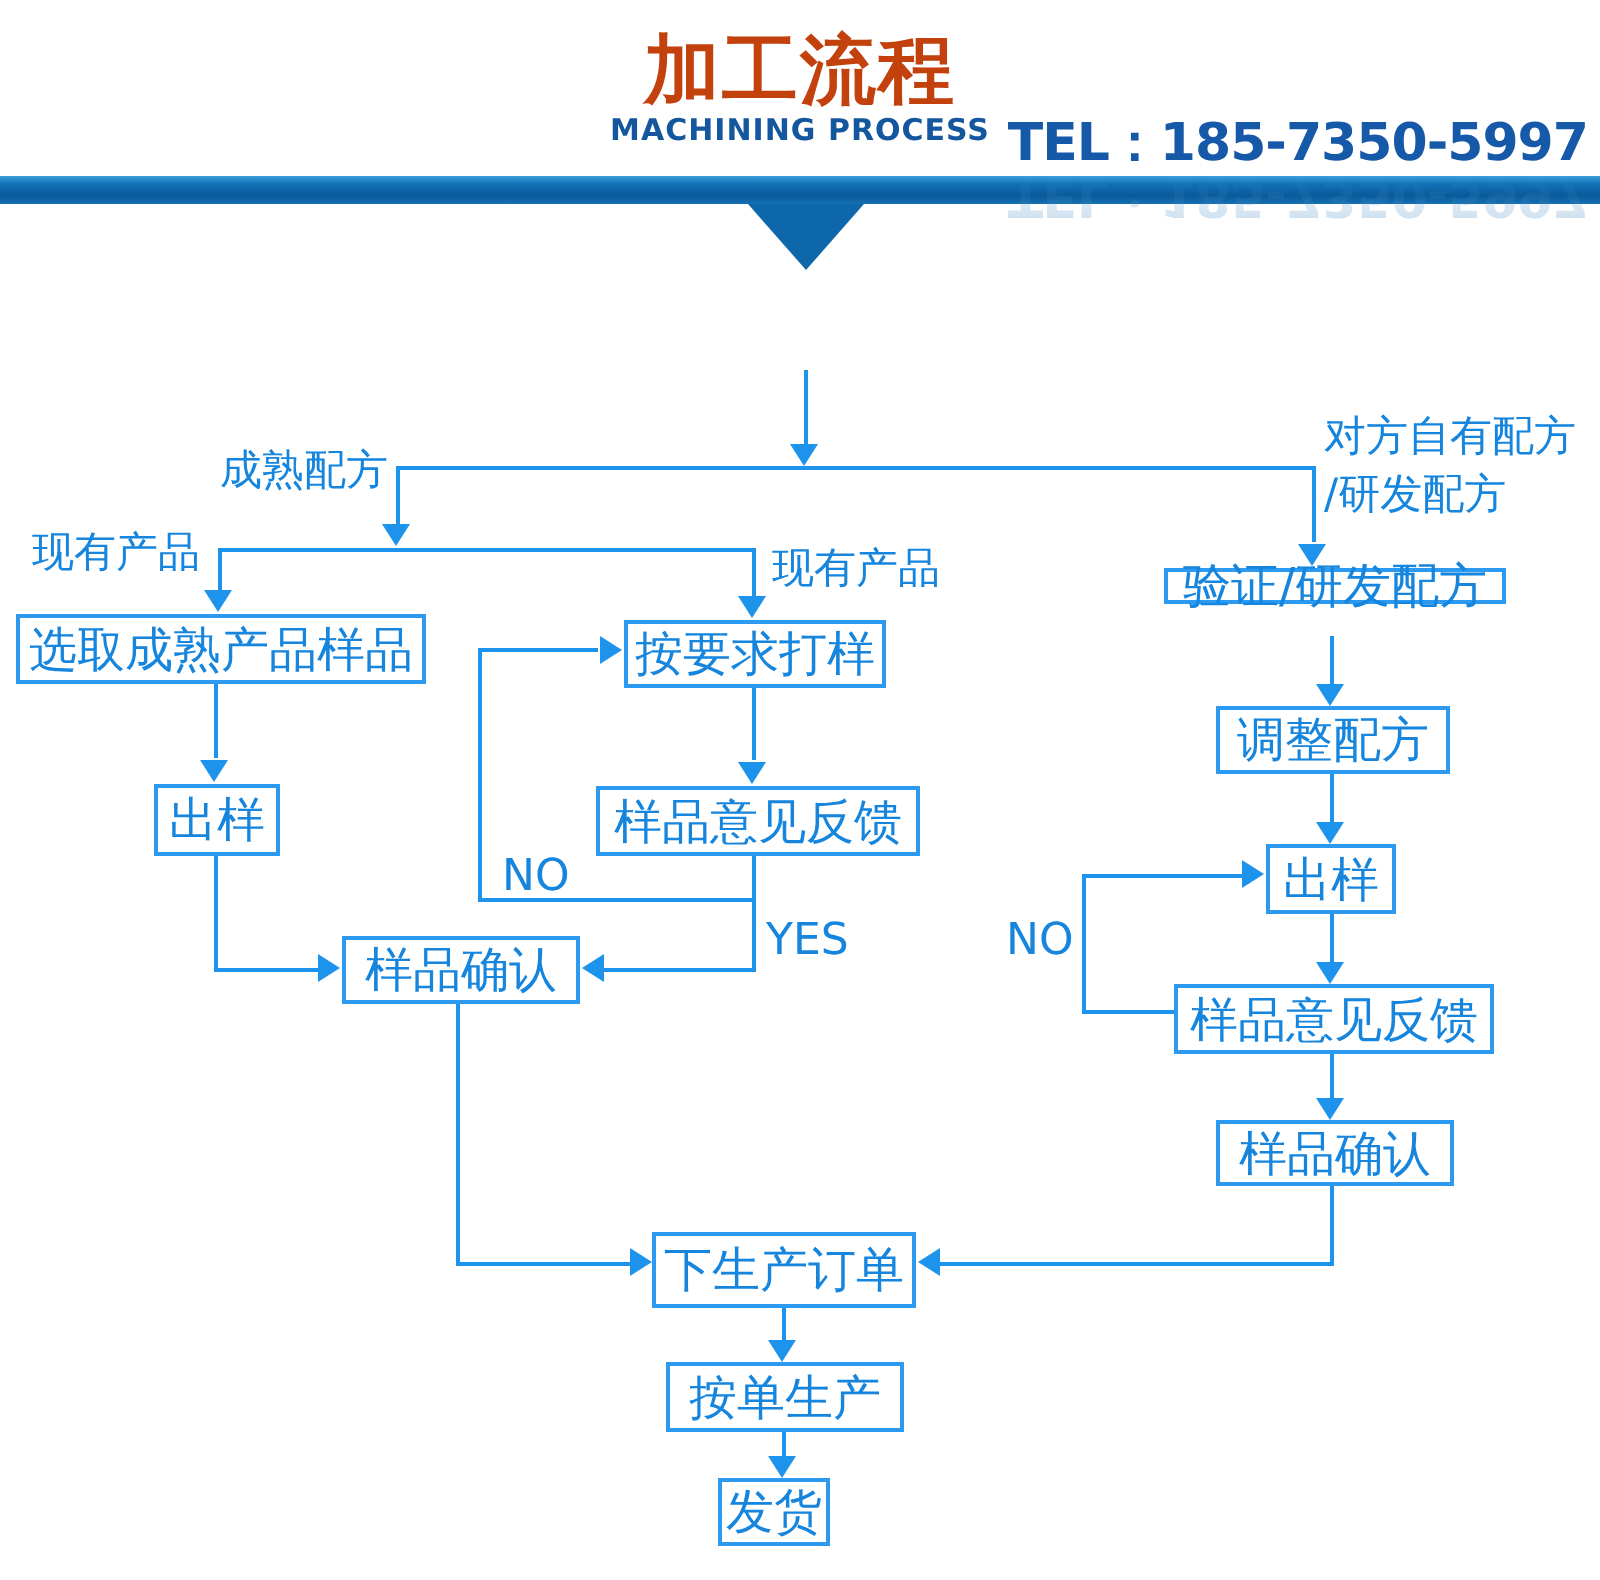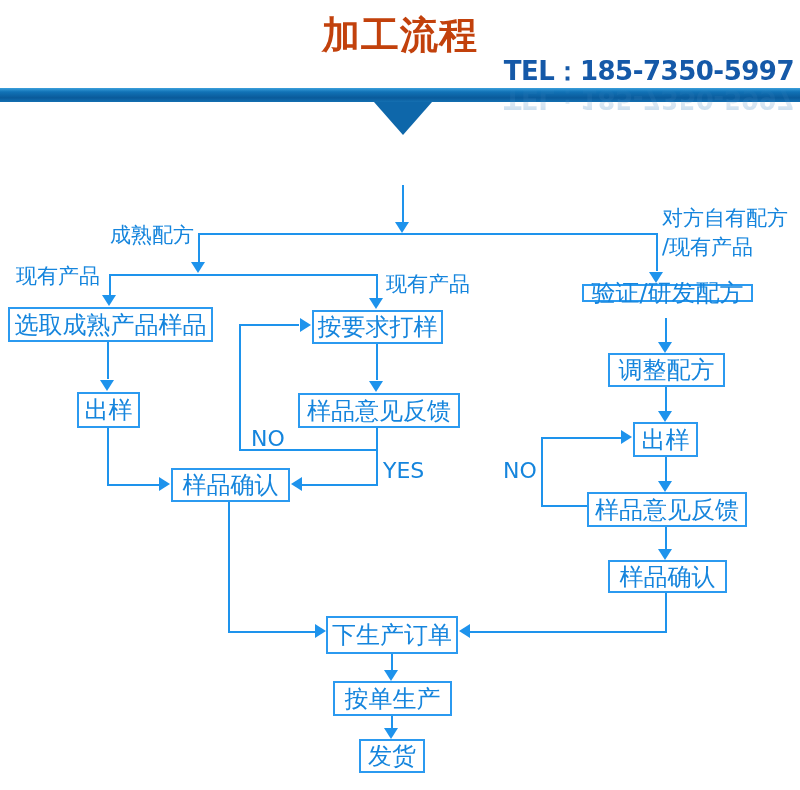--- a/index.html
+++ b/index.html
@@ -38,44 +38,45 @@
       border-bottom:7px solid transparent;border-right:11px solid #1e93ec;z-index:1;}
   .lbl{position:absolute;font-size:21px;color:#1585dd;white-space:nowrap;z-index:2;}
   .lbl-en{font-size:22px;}
 </style>
 </head>
 <body>
 
 <div class="canvas">
 
   <div class="hdr-title">加工流程</div>
+  <div class="hdr-sub">MACHINING PROCESS</div>
   <div class="hdr-tel">TEL：185-7350-5997</div>
   <div class="hdr-tel-refl">TEL：185-7350-5997</div>
   <div class="hdr-bar"></div>
   <div class="hdr-tri"></div>
 
   <div class="node" style="left:8px;top:307px;width:205px;height:35px;">选取成熟产品样品</div>
   <div class="node" style="left:312px;top:310px;width:131px;height:34px;">按要求打样</div>
   <div class="node" style="left:77px;top:392px;width:63px;height:36px;">出样</div>
   <div class="node" style="left:298px;top:393px;width:162px;height:35px;">样品意见反馈</div>
   <div class="node" style="left:171px;top:468px;width:119px;height:34px;">样品确认</div>
   <div class="node" style="left:582px;top:284px;width:171px;height:18px;">验证/研发配方</div>
   <div class="node" style="left:608px;top:353px;width:117px;height:34px;">调整配方</div>
   <div class="node" style="left:633px;top:422px;width:65px;height:35px;">出样</div>
   <div class="node" style="left:587px;top:492px;width:160px;height:35px;">样品意见反馈</div>
   <div class="node" style="left:608px;top:560px;width:119px;height:33px;">样品确认</div>
   <div class="node" style="left:326px;top:616px;width:132px;height:38px;">下生产订单</div>
   <div class="node" style="left:333px;top:681px;width:119px;height:35px;">按单生产</div>
-  <div class="node" style="left:359px;top:739px;width:66px;height:34px;">发货</div>
+  <div class="node" style="left:359px;top:739px;width:56px;height:34px;">发货</div>
 
   <div class="lbl" style="left:110px;top:221px;">成熟配方</div>
   <div class="lbl" style="left:16px;top:262px;">现有产品</div>
   <div class="lbl" style="left:386px;top:270px;">现有产品</div>
   <div class="lbl" style="left:662px;top:204px;">对方自有配方</div>
-  <div class="lbl" style="left:662px;top:233px;">/现有产品</div>
+  <div class="lbl" style="left:662px;top:233px;">/研发配方</div>
   <div class="lbl lbl-en" style="left:251px;top:426px;">NO</div>
   <div class="lbl lbl-en" style="left:383px;top:458px;">YES</div>
   <div class="lbl lbl-en" style="left:503px;top:458px;">NO</div>
 
   <div class="v" style="left:402px;top:185px;height:38px;"></div>
   <div class="ad" style="left:395px;top:222px;"></div>
   <div class="h" style="left:199px;top:233px;width:459px;"></div>
 
   <div class="v" style="left:198px;top:233px;height:30px;"></div>
   <div class="ad" style="left:191px;top:262px;"></div>

